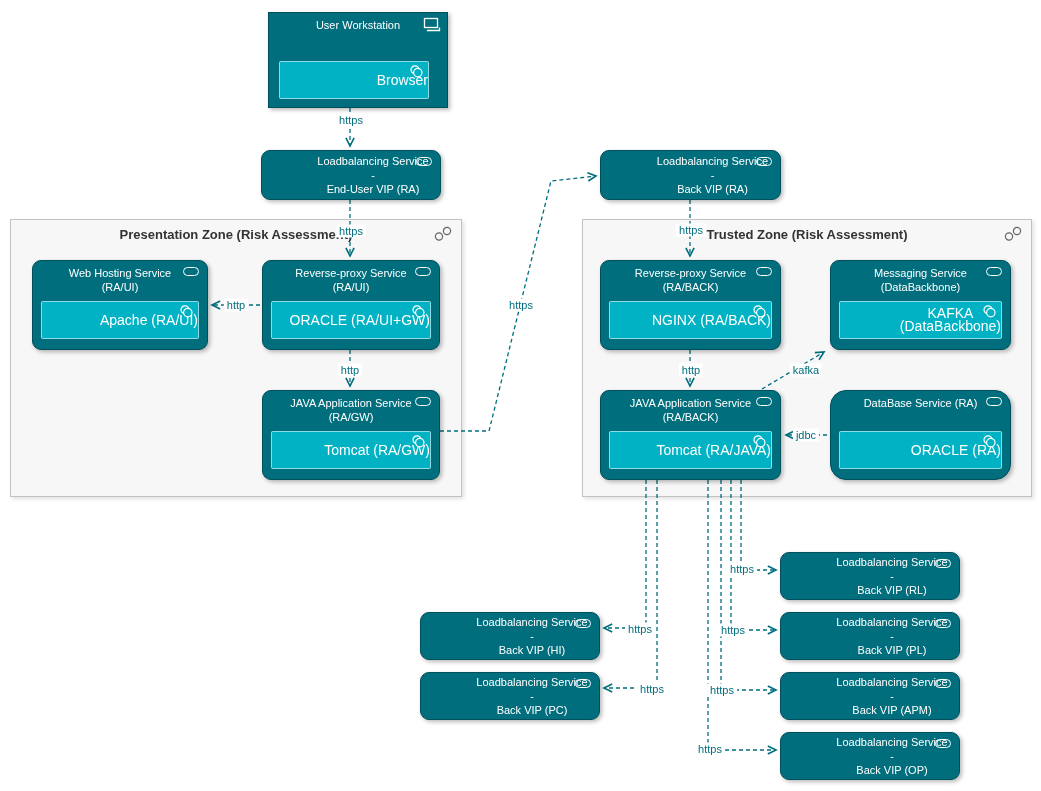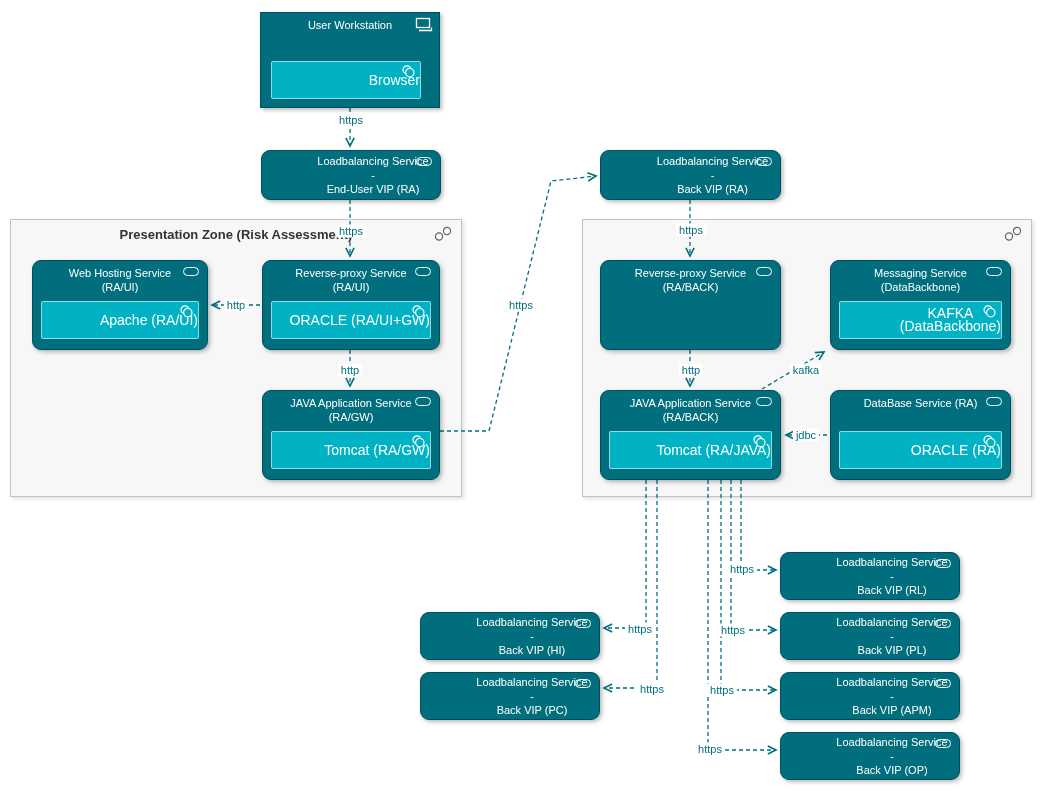--- a/index.html
+++ b/index.html
@@ -52,20 +52,21 @@
 <div id="canvas">
 
   <div class="zone" style="left:10px;top:219px;width:452px;height:278px;">
     <div class="zone-title">Presentation Zone (Risk Assessment)</div>
     <svg class="zone-icon" width="19" height="16" viewBox="0 0 19 16">
       <circle cx="5" cy="10.5" r="3.6" fill="none" stroke="#666" stroke-width="1.2"></circle>
       <circle cx="13" cy="5" r="3.6" fill="none" stroke="#666" stroke-width="1.2"></circle>
     </svg>
   </div>
   <div class="zone" style="left:582px;top:219px;width:450px;height:278px;">
+    <div class="zone-title">Trusted Zone (Risk Assessment)</div>
     <svg class="zone-icon" width="19" height="16" viewBox="0 0 19 16">
       <circle cx="5" cy="10.5" r="3.6" fill="none" stroke="#666" stroke-width="1.2"></circle>
       <circle cx="13" cy="5" r="3.6" fill="none" stroke="#666" stroke-width="1.2"></circle>
     </svg>
   </div>
 
   <svg id="edges" width="1041" height="791" viewBox="0 0 1041 791">
     <defs>
       <marker id="arrow" viewBox="0 0 10 10" refX="8.5" refY="5" markerWidth="9" markerHeight="9" orient="auto-start-reverse">
         <path class="arrowhead" d="M1.5,1.5 L8.5,5 L1.5,8.5"></path>
@@ -81,21 +82,21 @@
     <polyline class="edge" points="762,389 824,352" marker-end="url(#arrow)"></polyline>
     <polyline class="edge" points="827,435 786,435" marker-end="url(#arrow)"></polyline>
     <polyline class="edge" points="741,480 741,570 776,570" marker-end="url(#arrow)"></polyline>
     <polyline class="edge" points="731,480 731,630 776,630" marker-end="url(#arrow)"></polyline>
     <polyline class="edge" points="721,480 721,690 776,690" marker-end="url(#arrow)"></polyline>
     <polyline class="edge" points="708,480 708,750 776,750" marker-end="url(#arrow)"></polyline>
     <polyline class="edge" points="646,480 646,628 604,628" marker-end="url(#arrow)"></polyline>
     <polyline class="edge" points="657,480 657,688 604,688" marker-end="url(#arrow)"></polyline>
   </svg>
 
-  <div class="node" style="left:260px;top:12px;width:180px;height:96px;">
+  <div class="node" style="left:268px;top:12px;width:180px;height:96px;">
     <svg class="node-icon" width="18" height="16" viewBox="0 0 18 16">
       <rect x="1.5" y="1.5" width="13" height="9" fill="none" stroke="#fff" stroke-width="1.3"></rect>
       <path d="M4,13.5 L16.5,13.5 L16.5,10.5" fill="none" stroke="#fff" stroke-width="1.3"></path>
     </svg>
     <div class="svc-title">User Workstation</div>
     <div class="component">
       <span>Browser</span>
       <svg class="comp-icon" width="15" height="13" viewBox="0 0 15 13">
         <circle class="ssw-back" cx="6" cy="4.8" r="4"></circle>
           <circle class="ssw-front" cx="8.8" cy="7.6" r="4.2"></circle>
@@ -148,20 +149,27 @@
         <circle class="ssw-back" cx="6" cy="4.8" r="4"></circle>
           <circle class="ssw-front" cx="8.8" cy="7.6" r="4.2"></circle>
       </svg>
     </div>
   </div>
 
   <div class="service" style="left:600px;top:260px;width:181px;height:90px;">
     <span class="svc-icon"></span>
     <div class="svc-title">Reverse-proxy Service
 (RA/BACK)</div>
+    <div class="component">
+      <span>NGINX (RA/BACK)</span>
+      <svg class="comp-icon" width="15" height="13" viewBox="0 0 15 13">
+        <circle class="ssw-back" cx="6" cy="4.8" r="4"></circle>
+          <circle class="ssw-front" cx="8.8" cy="7.6" r="4.2"></circle>
+      </svg>
+    </div>
   </div>
   <div class="service" style="left:830px;top:260px;width:181px;height:90px;">
     <span class="svc-icon"></span>
     <div class="svc-title">Messaging Service
 (DataBackbone)</div>
     <div class="component">
       <span>KAFKA
 (DataBackbone)</span>
       <svg class="comp-icon" width="15" height="13" viewBox="0 0 15 13">
         <circle class="ssw-back" cx="6" cy="4.8" r="4"></circle>
@@ -174,21 +182,21 @@
     <div class="svc-title">JAVA Application Service
 (RA/BACK)</div>
     <div class="component">
       <span>Tomcat (RA/JAVA)</span>
       <svg class="comp-icon" width="15" height="13" viewBox="0 0 15 13">
         <circle class="ssw-back" cx="6" cy="4.8" r="4"></circle>
           <circle class="ssw-front" cx="8.8" cy="7.6" r="4.2"></circle>
       </svg>
     </div>
   </div>
-  <div class="service" style="left:830px;top:390px;width:181px;height:90px;">
+  <div class="service" style="left:830px;top:390px;width:181px;height:90px;border-radius:16px;">
     <span class="svc-icon"></span>
     <div class="svc-title">DataBase Service (RA)</div>
     <div class="component">
       <span>ORACLE (RA)</span>
       <svg class="comp-icon" width="15" height="13" viewBox="0 0 15 13">
         <circle class="ssw-back" cx="6" cy="4.8" r="4"></circle>
           <circle class="ssw-front" cx="8.8" cy="7.6" r="4.2"></circle>
       </svg>
     </div>
   </div>

